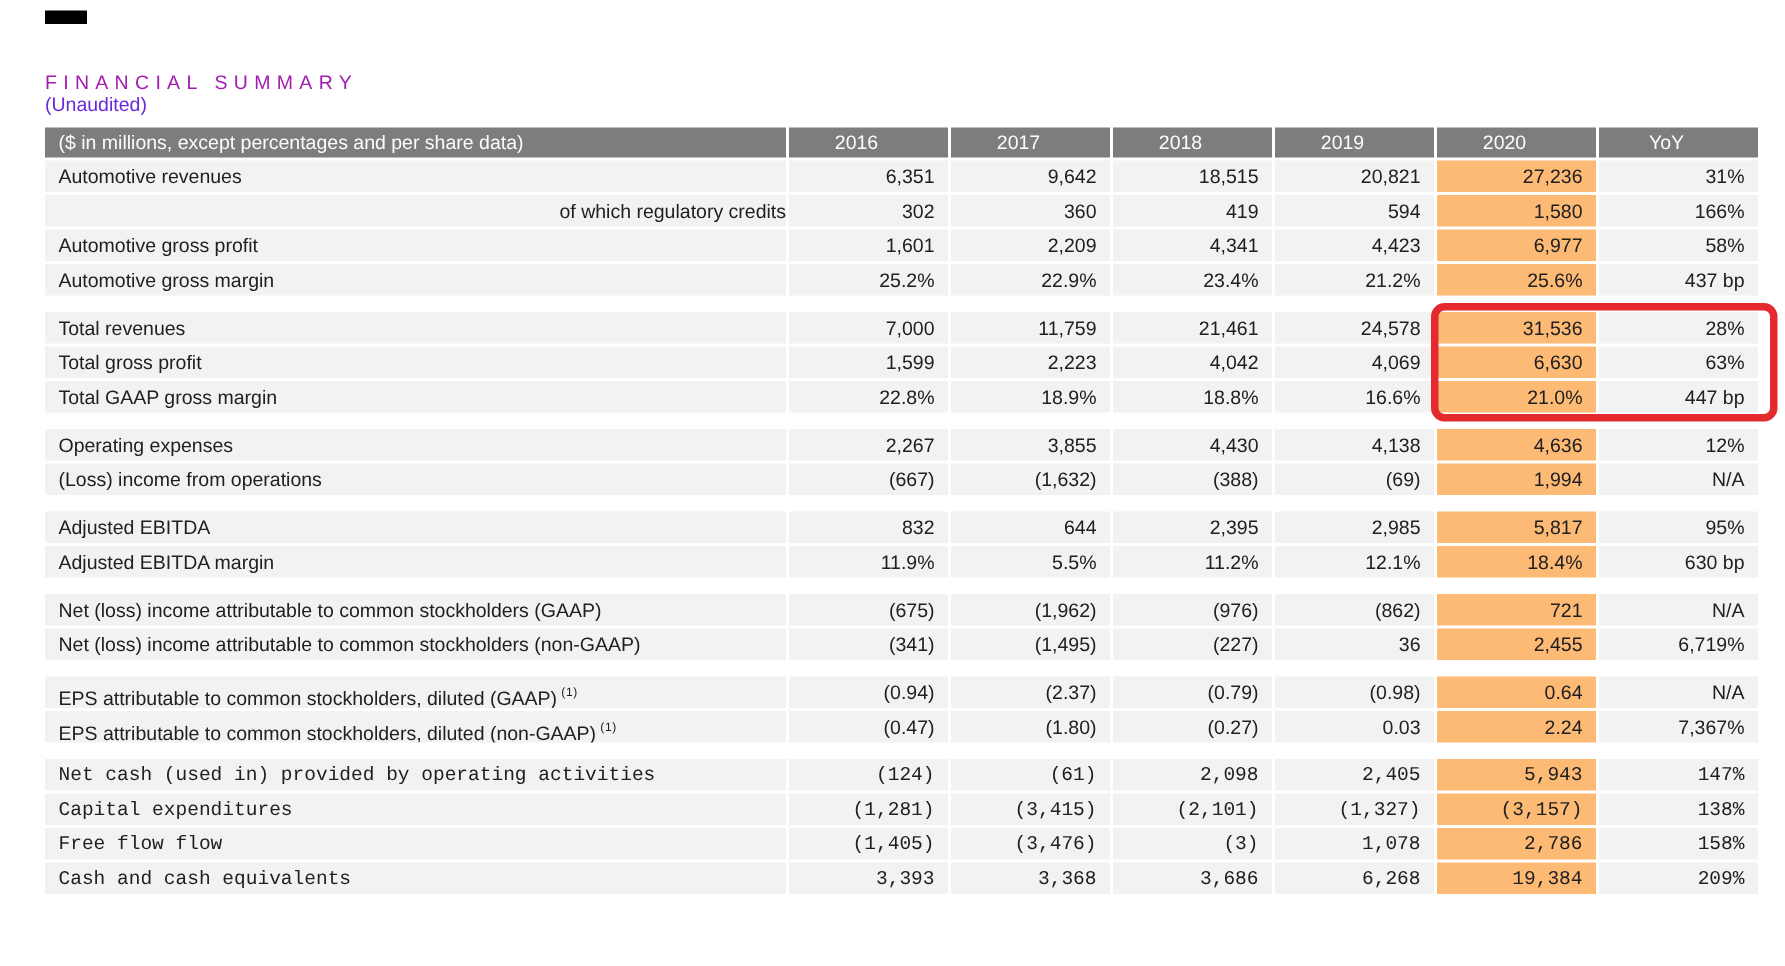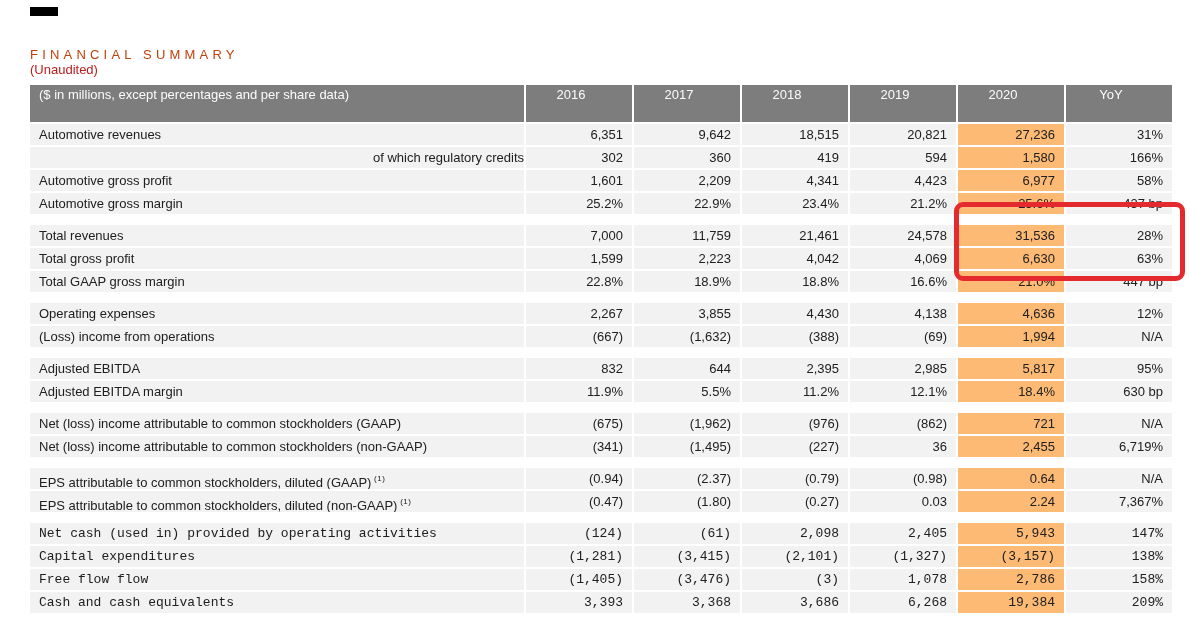--- a/index.html
+++ b/index.html
@@ -3,30 +3,30 @@
 <meta charset="utf-8">
 <style>
   html,body{margin:0;padding:0;}
   body{
     width:1190px;height:644px;background:#ffffff;position:relative;overflow:hidden;
     font-family:"Liberation Sans",sans-serif;color:#202022;
   }
   .top-dash{position:absolute;left:30px;top:7px;width:28px;height:9px;background:#000;}
   .title{
     position:absolute;left:30px;top:47px;font-size:13px;letter-spacing:4.2px;
-    color:#c2410c;font-weight:500;white-space:nowrap;
-  }
-  .subtitle{position:absolute;left:30px;top:62px;font-size:13px;color:#b91c1c;white-space:nowrap;}
+    color:#a21caf;font-weight:500;white-space:nowrap;
+  }
+  .subtitle{position:absolute;left:30px;top:62px;font-size:13px;color:#6d28d9;white-space:nowrap;}
   .fin-table{position:absolute;left:30px;top:85px;width:1142px;}
   .trow{
     display:grid;grid-template-columns:494px repeat(6,106px);column-gap:2px;
     margin-bottom:2px;
   }
   .trow.head .cell{
-    background:#7d7d7d;color:#fcfcfc;height:37px;line-height:20px;font-size:13px;
+    background:#7d7d7d;color:#fcfcfc;height:20px;line-height:20px;font-size:13px;
   }
   .trow.head .cell.lbl{text-align:left;padding-left:9px;}
   .trow.head .cell.num{text-align:center;padding-right:16px;}
   .cell{
     background:#f2f2f2;height:21px;line-height:21px;font-size:13px;
     white-space:nowrap;overflow:hidden;
   }
   .cell.lbl{text-align:left;padding-left:9px;}
   .cell.lbl.indent{padding-left:23px;text-align:right;}
   .cell.num{text-align:right;padding-right:9px;}

